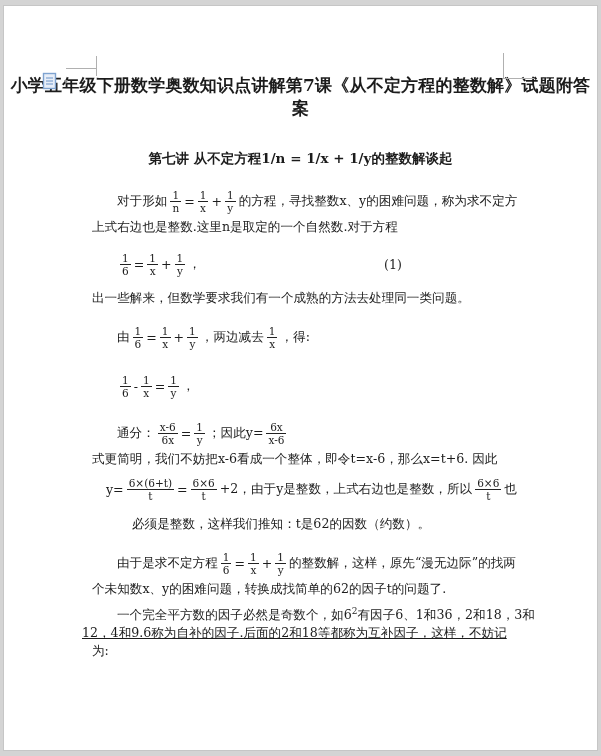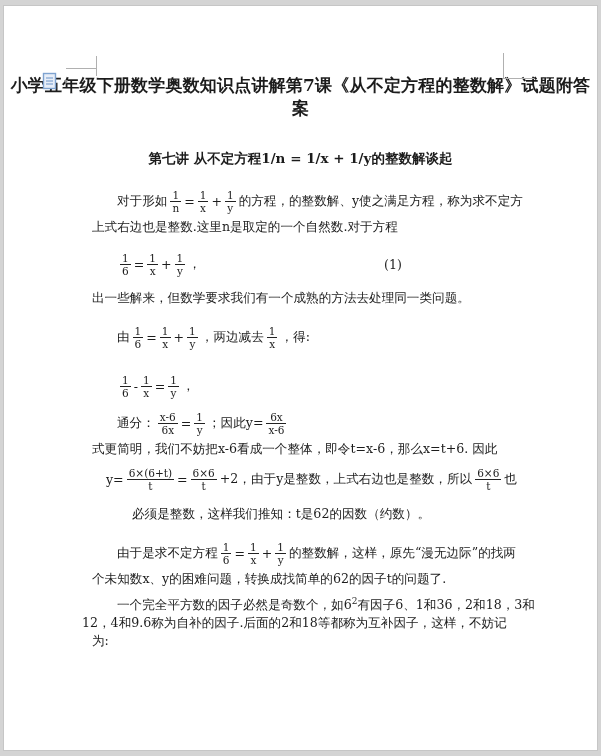--- a/index.html
+++ b/index.html
@@ -34,26 +34,26 @@
   .ind { padding-left:25px; }
   .frac { display:inline-block; text-align:center; vertical-align:middle;
           margin:0 3px; font-size:10.5px; line-height:12px; flex:0 0 auto; }
   .frac .fr-n { display:block; border-bottom:1px solid #222; padding:0 2px; }
   .frac .fr-d { display:block; padding:0 2px; }
   .eq1 { margin-top:11px; position:relative; padding-left:25px; }
   .eqnum { position:absolute; left:292px; top:50%; transform:translateY(-50%); }
   .p2 { margin-top:8px; }
   .eq2 { margin-top:13px; padding-left:25px; }
   .eq3 { margin-top:15px; padding-left:25px; }
-  .p3 { margin-top:3px; }
+  .p3 { margin-top:13px; }
   .l3tall { min-height:42px; padding-left:14px; }
   .l4ind { margin-top:5px; padding-left:40px; }
   .p4 { margin-top:13px; }
   .p5 { margin-top:8px; }
-  .outdent { margin-left:-10px; }
+  .outdent { margin-left:-10px;text-decoration:underline; }
   sup { font-size:9px; line-height:0; }
 </style>
 </head>
 <body>
 
 <div class="page">
 
   <svg class="doc-icon" viewBox="0 0 16 18">
     <rect x="1.5" y="1.5" width="12" height="15" fill="#e8eef8" stroke="#7fa3d0" stroke-width="1.4"></rect>
     <line x1="4" y1="6" x2="11" y2="6" stroke="#7fa3d0" stroke-width="1.2"></line>
@@ -83,21 +83,21 @@
         <span>=</span>
         <span class="frac">
             <span class="fr-n">1</span>
             <span class="fr-d">x</span>
           </span>
         <span>+</span>
         <span class="frac">
             <span class="fr-n">1</span>
             <span class="fr-d">y</span>
           </span>
-        <span>的方程，的整数解、y使之满足方程，称为求不定方</span>
+        <span>的方程，寻找整数x、y的困难问题，称为求不定方</span>
       </div>
       <div class="pl">上式右边也是整数.这里n是取定的一个自然数.对于方程</div>
     </div>
 
     <div class="fl eq1">
       <span class="frac">
           <span class="fr-n">1</span>
           <span class="fr-d">6</span>
         </span>
       <span>=</span>

